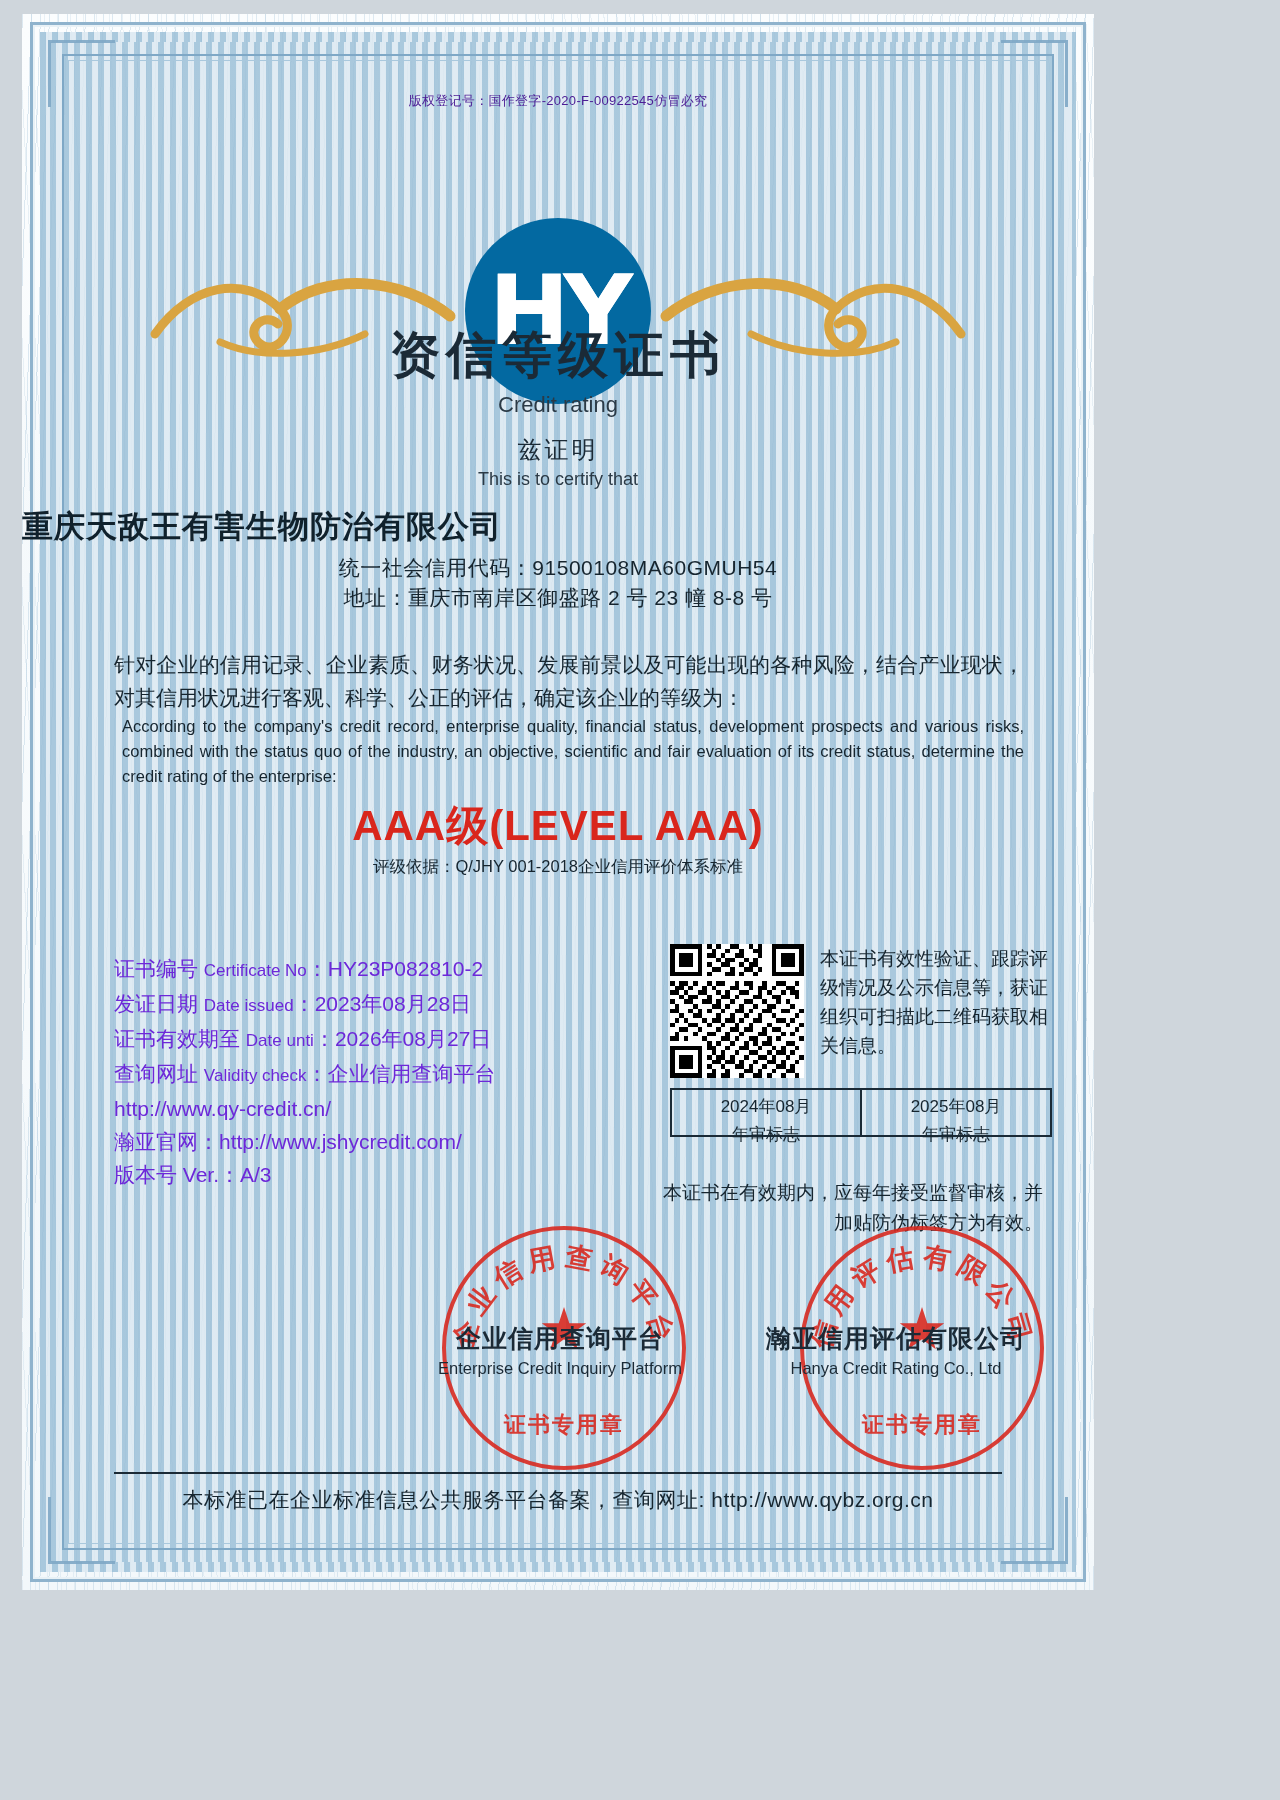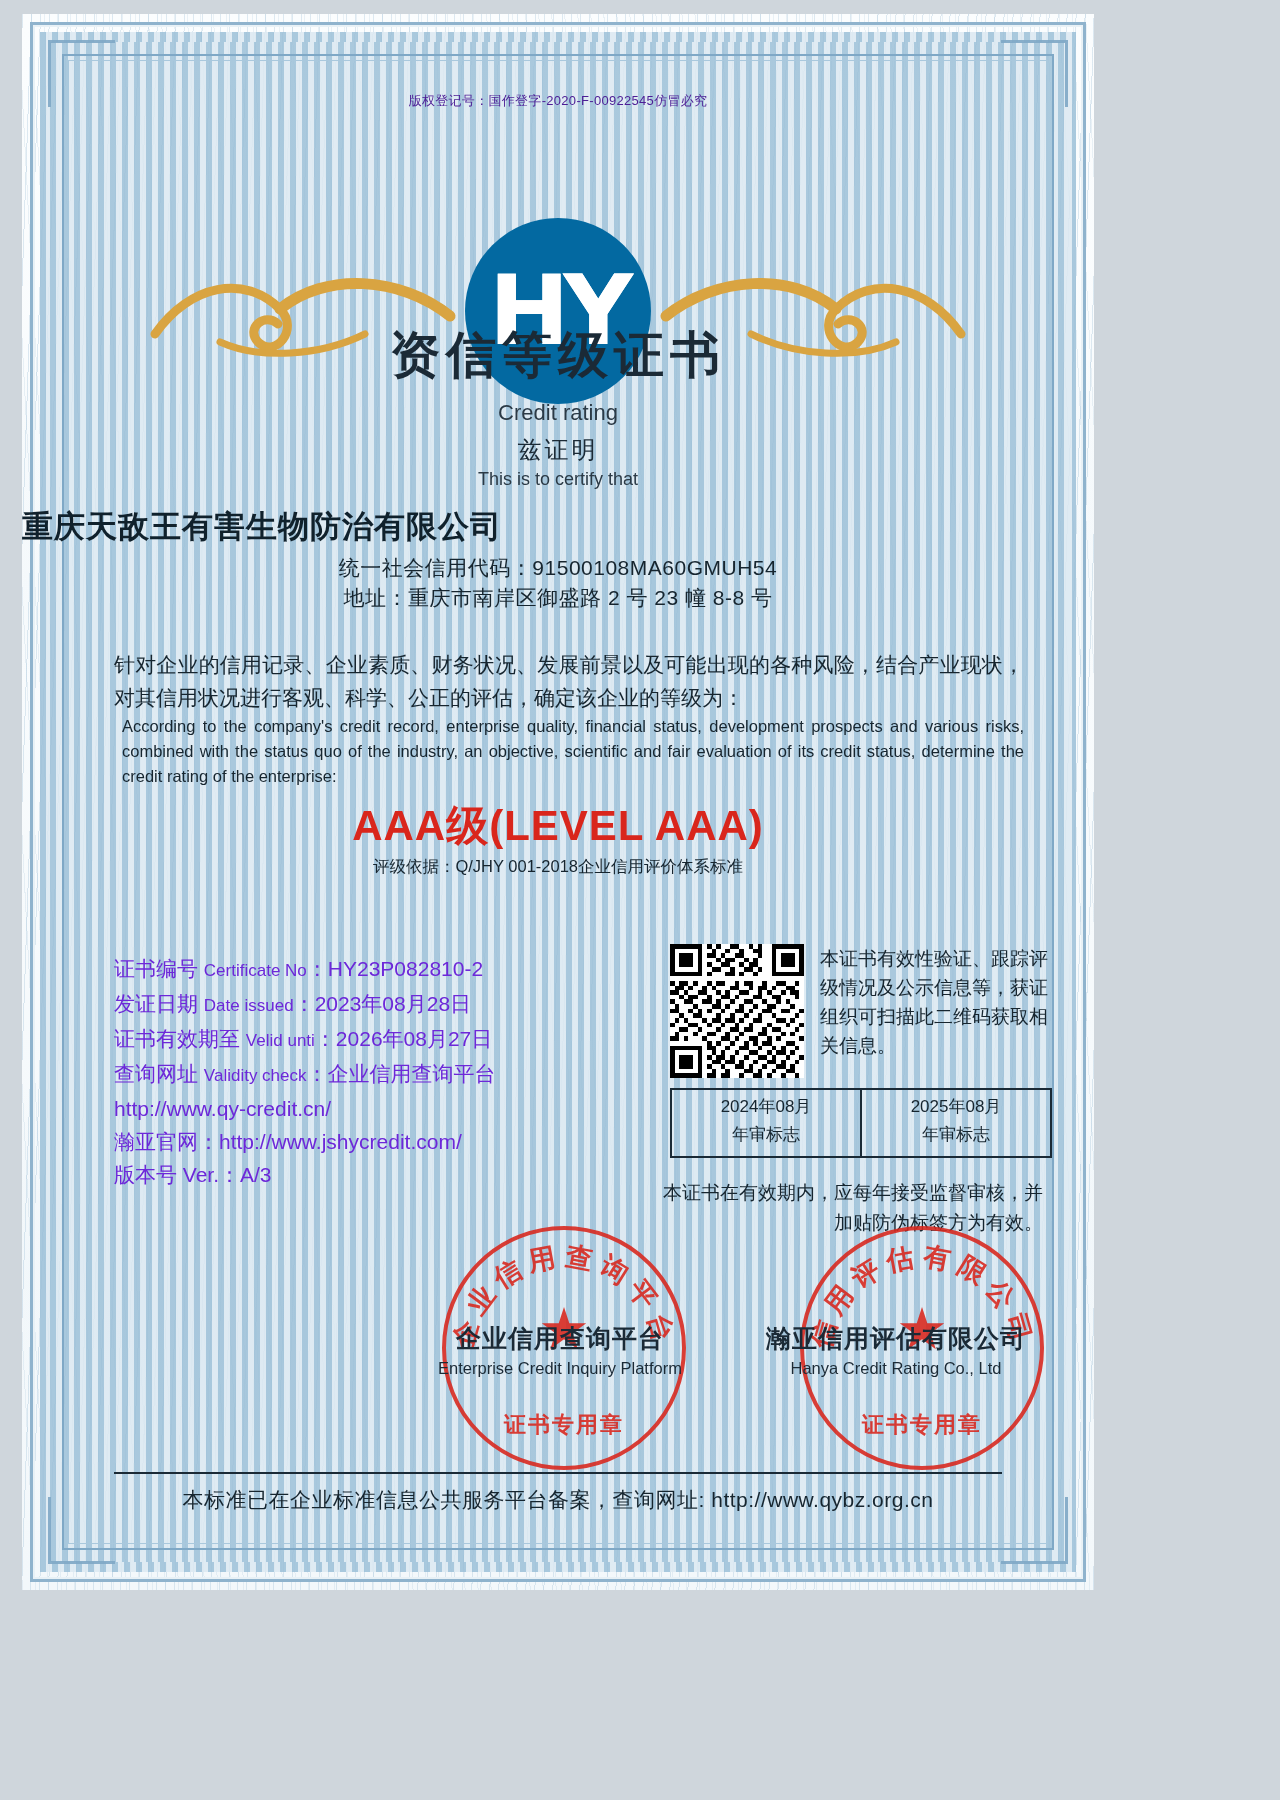--- a/index.html
+++ b/index.html
@@ -84,21 +84,21 @@
   .logo-glyph{
     color:#fff;font-size:96px;font-weight:bold;letter-spacing:-6px;
     font-family:"DejaVu Sans",sans-serif;
     text-shadow:0 0 0 #fff;
   }
   .title-cn{
     position:absolute;top:308px;width:100%;text-align:center;
     font-size:50px;font-weight:bold;color:#1b2a36;letter-spacing:6px;
   }
   .title-en{
-    position:absolute;top:386px;width:100%;text-align:center;
+    position:absolute;top:378px;width:100%;text-align:center;
     font-size:22px;color:#2b3a46;
   }
   .certify-cn{
     position:absolute;top:420px;width:100%;text-align:center;
     font-size:24px;color:#1b2a36;letter-spacing:3px;
   }
   .certify-en{
     position:absolute;top:455px;width:100%;text-align:center;
     font-size:18px;color:#2b3a46;
   }
@@ -143,21 +143,21 @@
   .left-block .row{white-space:nowrap;}
 
   .qr{
     position:absolute;top:930px;left:648px;width:134px;height:134px;
   }
   .qr-note{
     position:absolute;top:930px;left:798px;width:232px;
     font-size:19px;line-height:29px;color:#16252f;
   }
   .stamp-boxes{
-    position:absolute;top:1074px;left:648px;width:382px;height:70px;
+    position:absolute;top:1074px;left:648px;width:382px;height:49px;
     display:flex;
   }
   .stamp-box{
     flex:1;border:2px solid #1a2a36;text-align:center;
     font-size:17px;line-height:28px;color:#16252f;padding-top:3px;
   }
   .stamp-box + .stamp-box{border-left:0;}
   .annual-note{
     position:absolute;top:1152px;left:639px;width:382px;
     font-size:19px;line-height:30px;color:#16252f;text-align:right;margin-top:12px;
@@ -249,21 +249,21 @@
       <div class="row">
         <span>证书编号</span>
         <span class="lbl-en">Certificate No</span><span>：</span><span>HY23P082810-2</span>
       </div>
       <div class="row">
         <span>发证日期</span>
         <span class="lbl-en">Date issued</span><span>：</span><span>2023年08月28日</span>
       </div>
       <div class="row">
         <span>证书有效期至</span>
-        <span class="lbl-en">Velid unti</span><span>：</span><span>2026年08月27日</span>
+        <span class="lbl-en">Date unti</span><span>：</span><span>2026年08月27日</span>
       </div>
       <div class="row">
         <span>查询网址</span>
         <span class="lbl-en">Validity check</span><span>：</span><span>企业信用查询平台</span>
       </div>
       <div class="row">http://www.qy-credit.cn/</div>
       <div class="row">瀚亚官网：http://www.jshycredit.com/</div>
       <div class="row">版本号 Ver.：A/3</div>
     </div>
 

